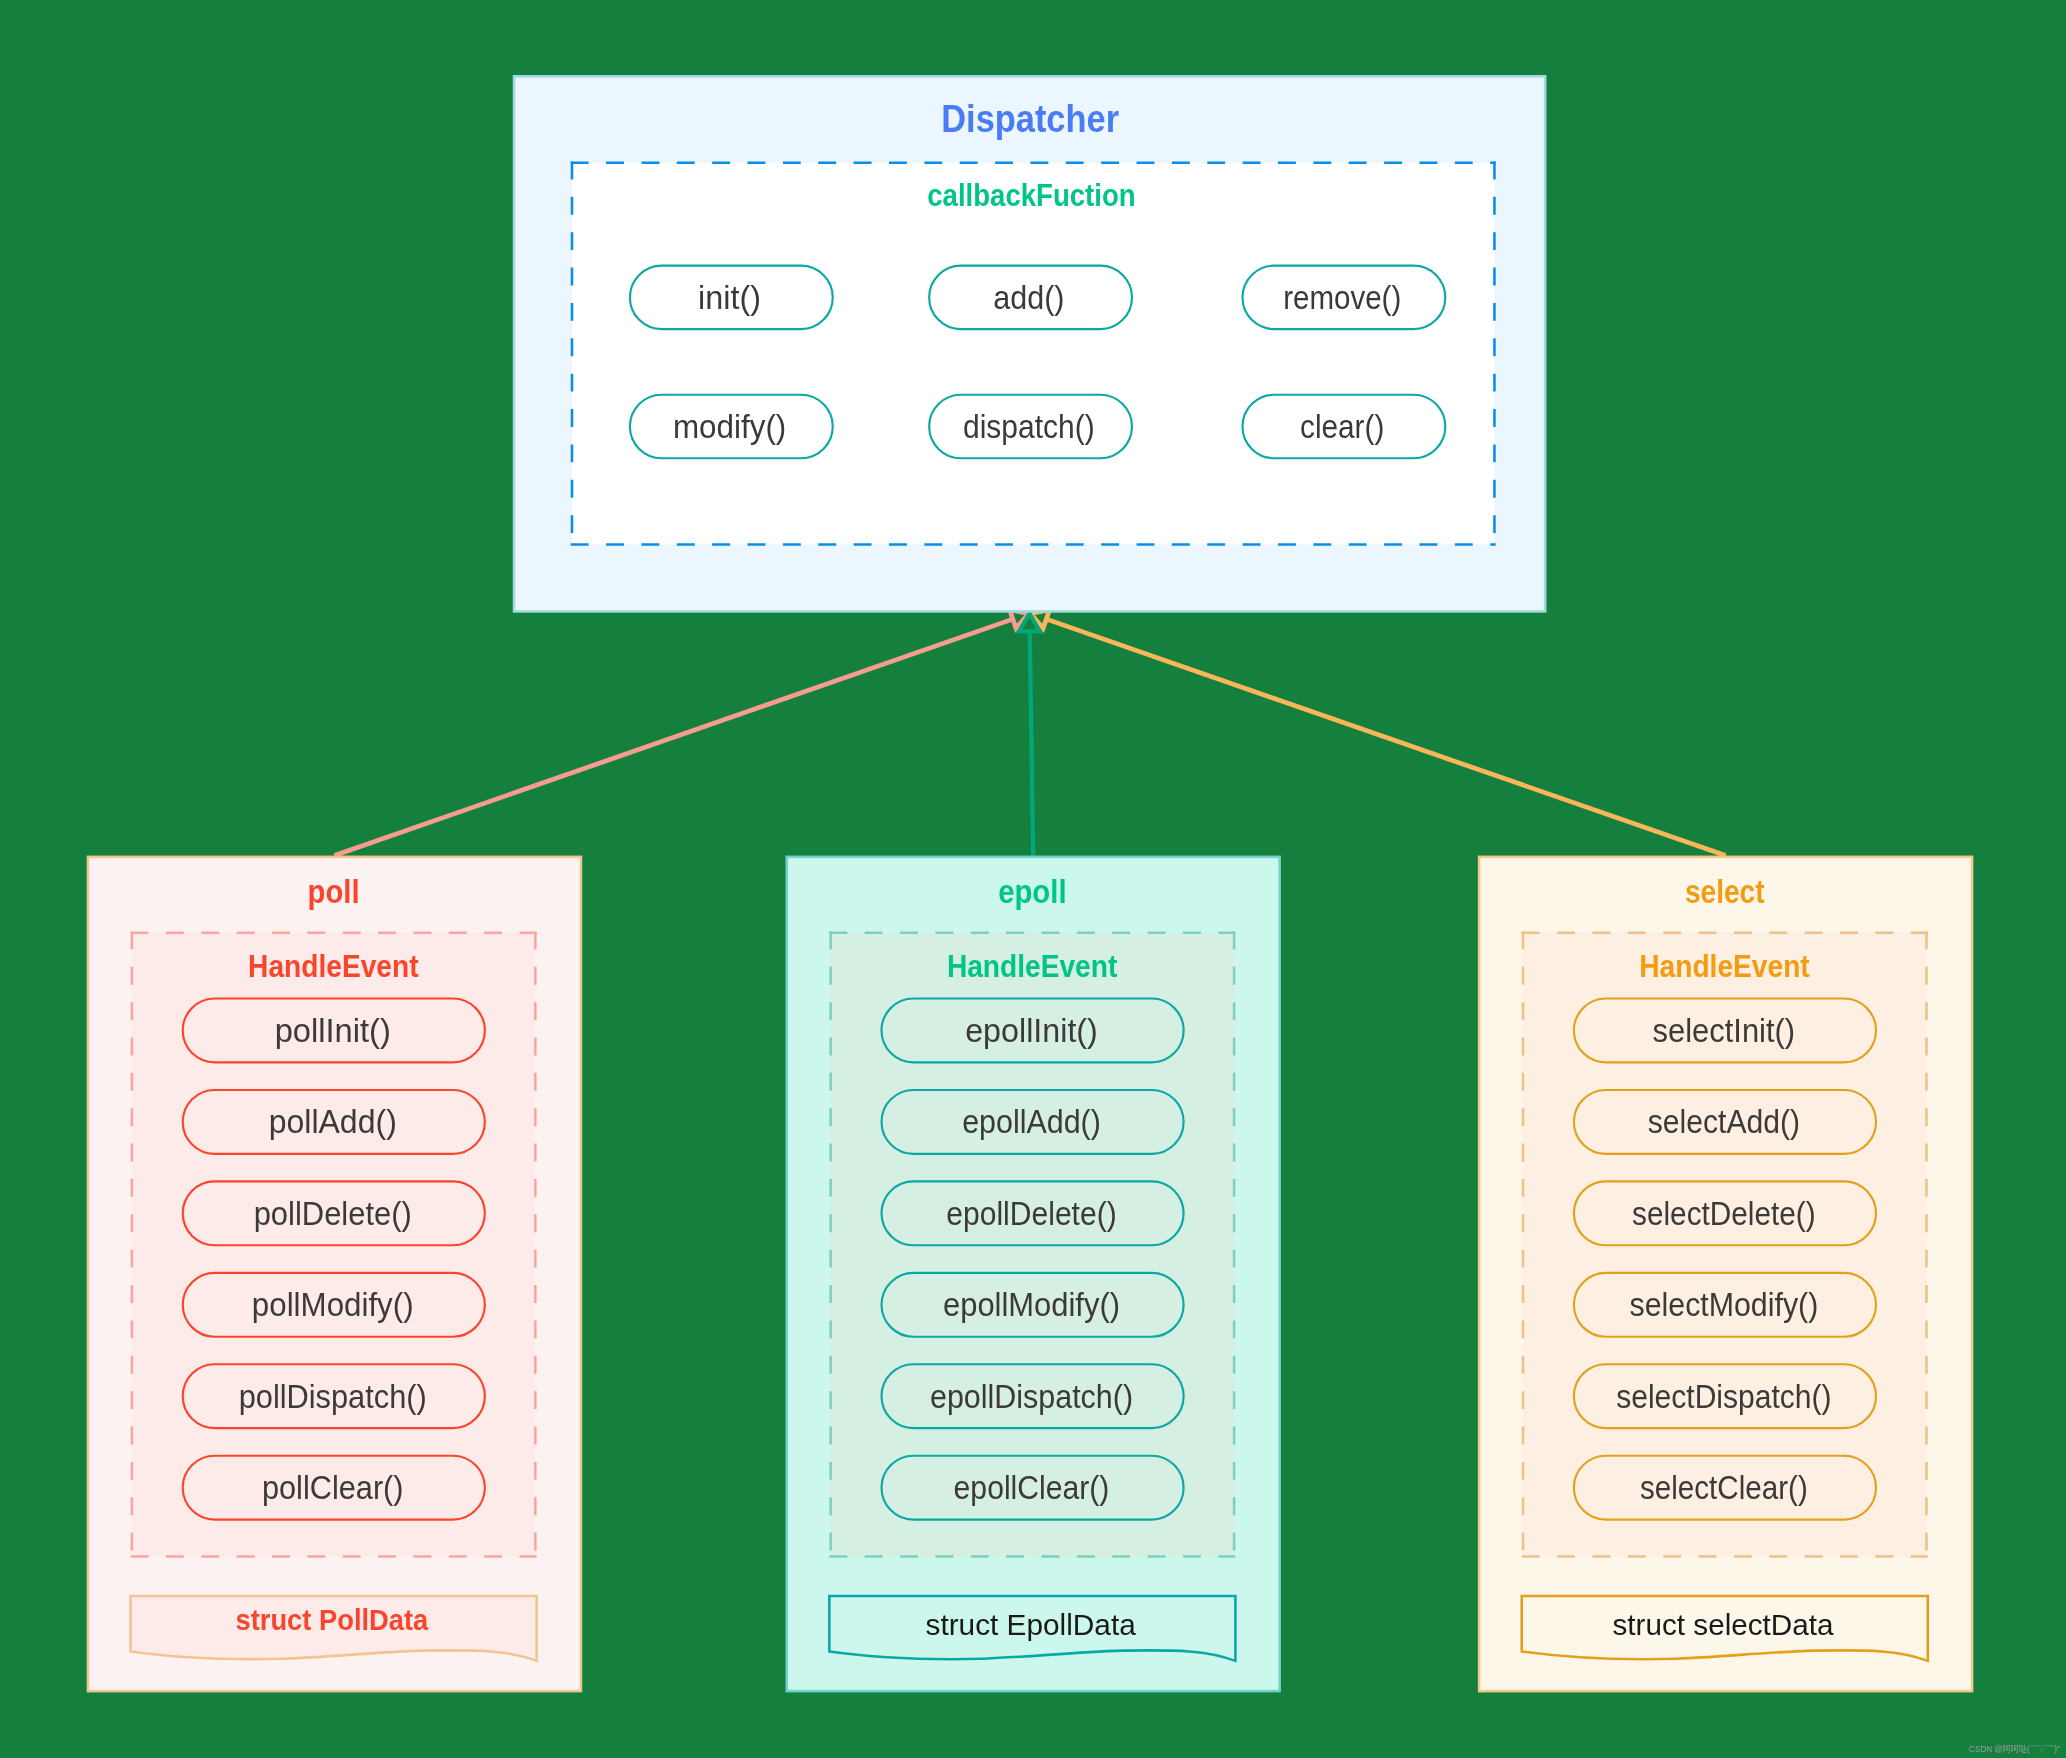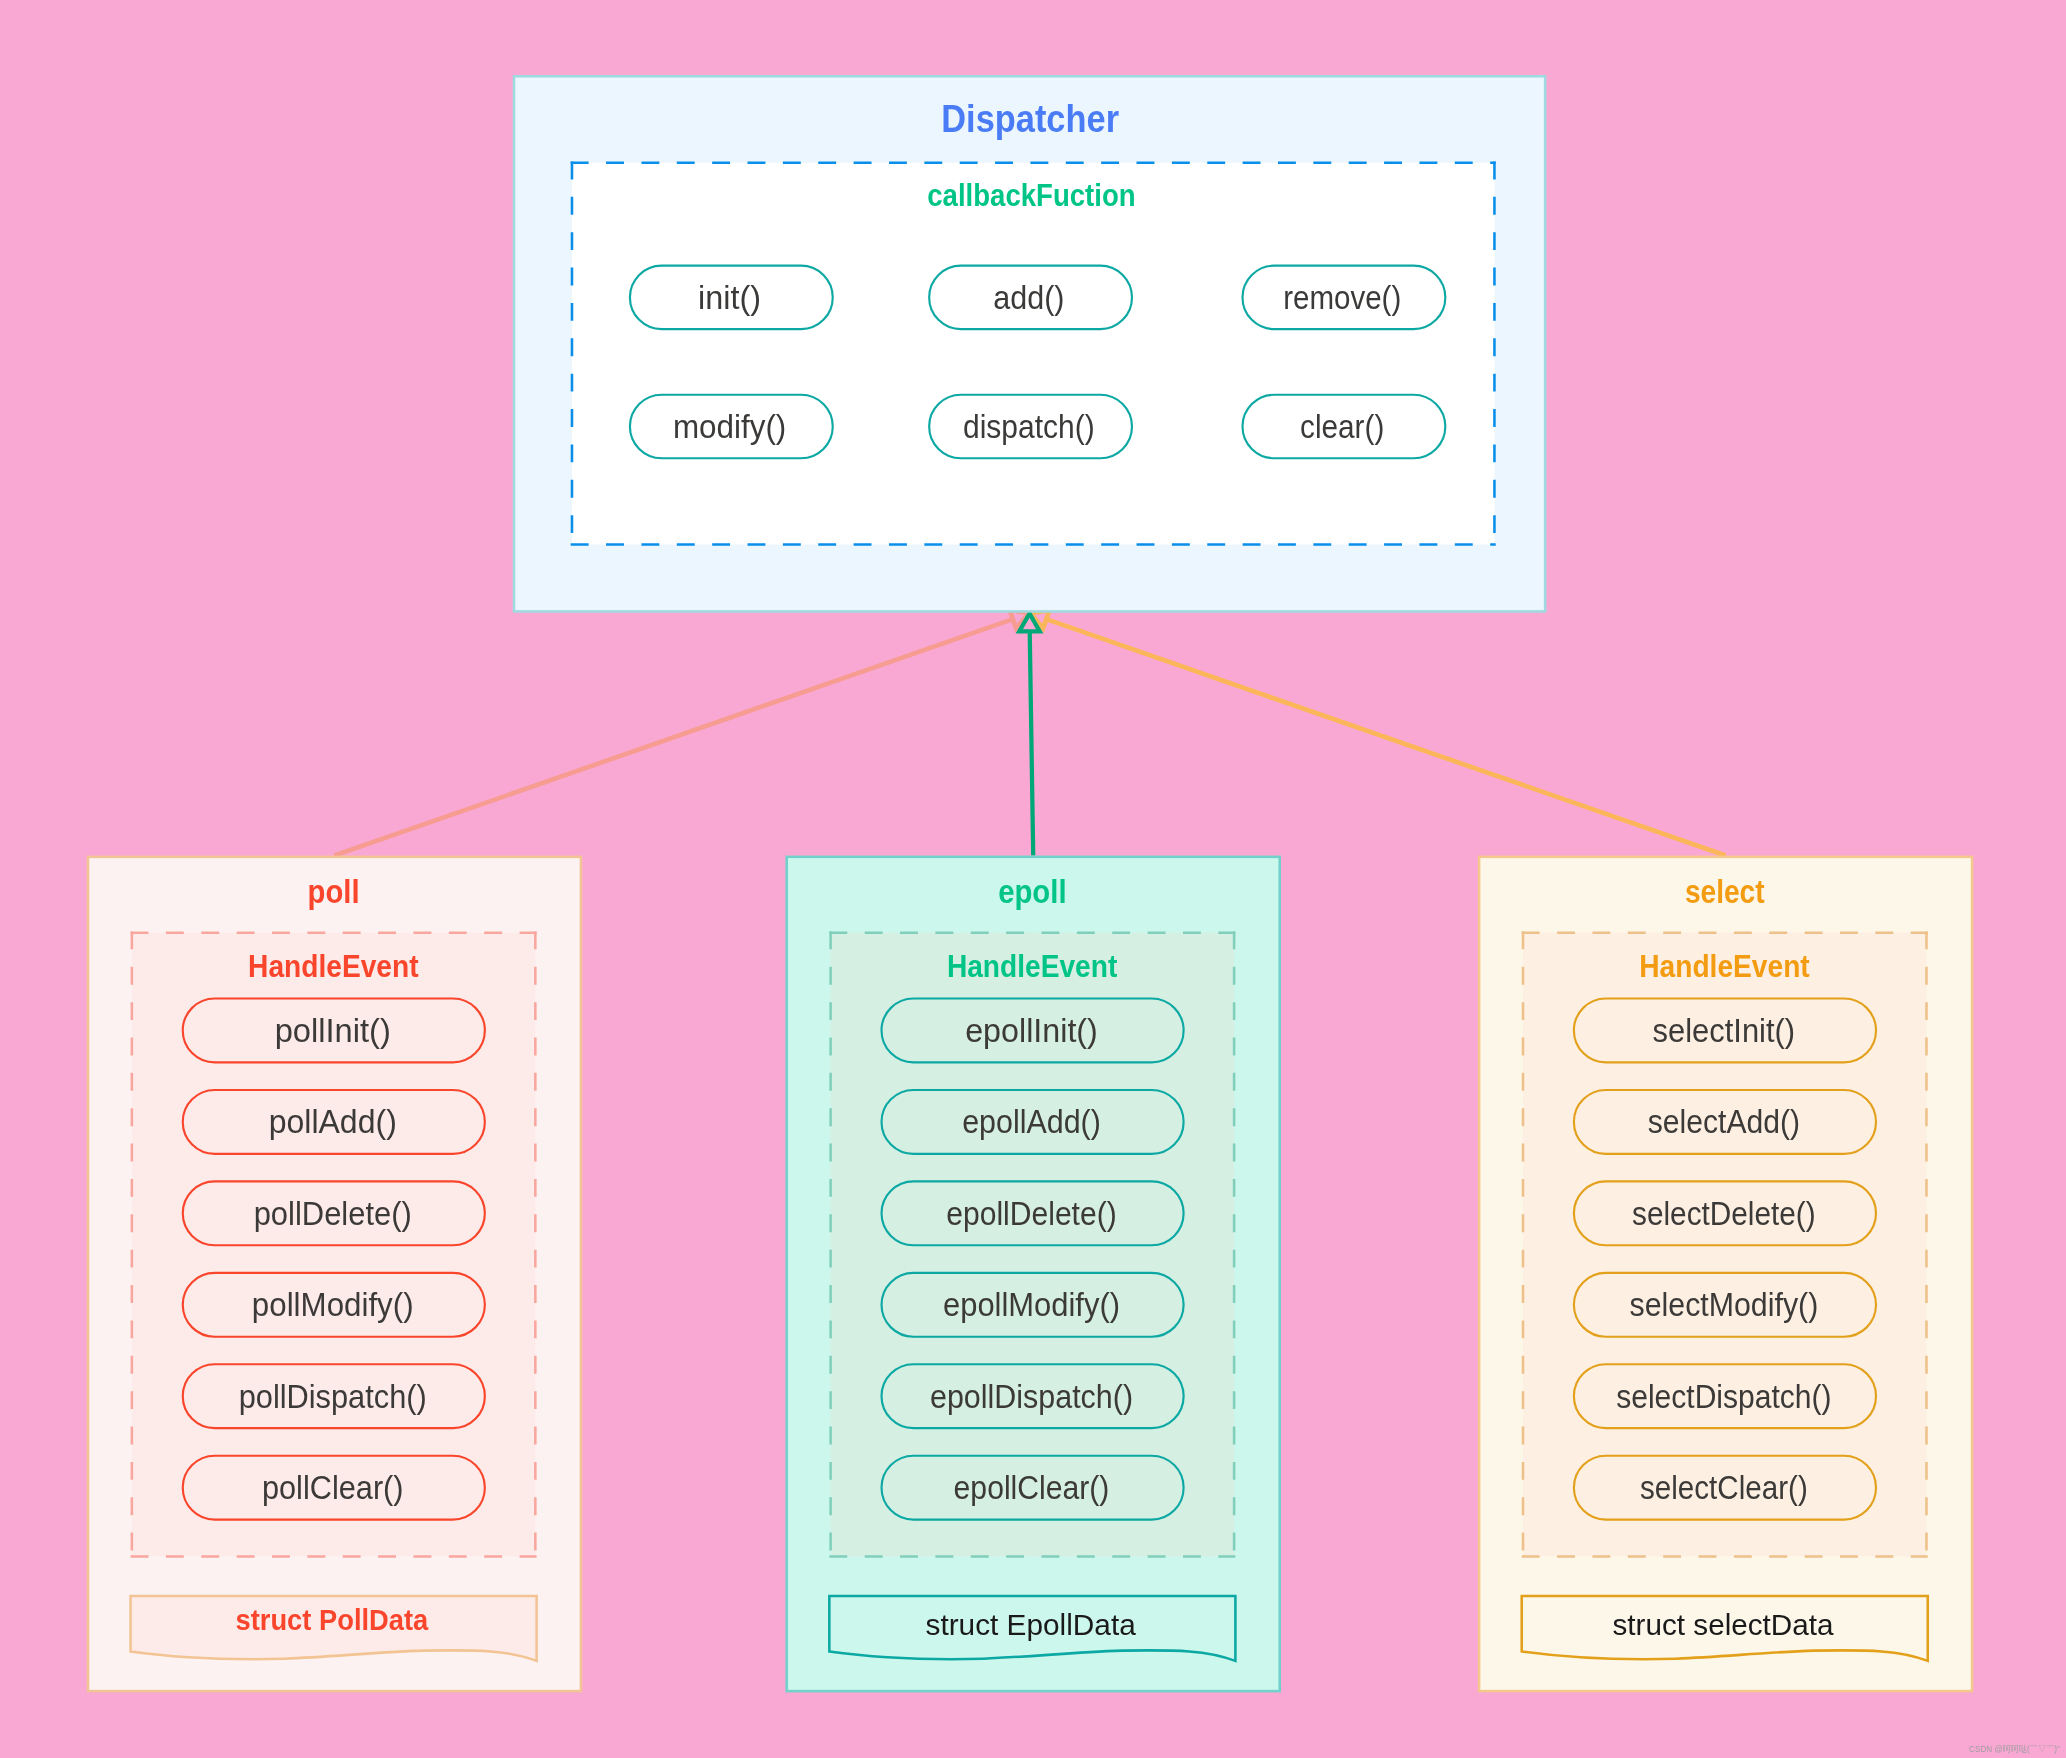--- a/index.html
+++ b/index.html
@@ -1,16 +1,16 @@
 <!DOCTYPE html>
 <html style="font-size:6.8px"><head><meta charset="utf-8"><title>Dispatcher class diagram</title>
 <style>
 html,body{margin:0;padding:0;background:#ffffff;}
 body{width:2066px;height:1758px;overflow:hidden;font-family:"Liberation Sans",sans-serif;}
-#root{position:relative;width:2066px;height:1758px;background:#f9a8d4;}
+#root{position:relative;width:2066px;height:1758px;background:#15803d;}
 svg#canvas{position:absolute;left:0;top:0;display:block;}
 text{font-family:"Liberation Sans",sans-serif;white-space:pre;}
 </style></head><body>
 
 <div id="root">
 <svg id="canvas" width="2066" height="1758" viewBox="0 0 4848 4126" xmlns="http://www.w3.org/2000/svg">
 <g>
 <line x1="784.5" y1="2008.0" x2="2376.7" y2="1453.0" stroke="#F79C91" stroke-width="11" stroke-linecap="butt"></line>
 <line x1="4049.5" y1="2008.0" x2="2455.3" y2="1453.0" stroke="#FBB65A" stroke-width="11" stroke-linecap="butt"></line>
 <line x1="2424.5" y1="2008.0" x2="2416.3" y2="1481.8" stroke="#00A878" stroke-width="10" stroke-linecap="butt"></line>

